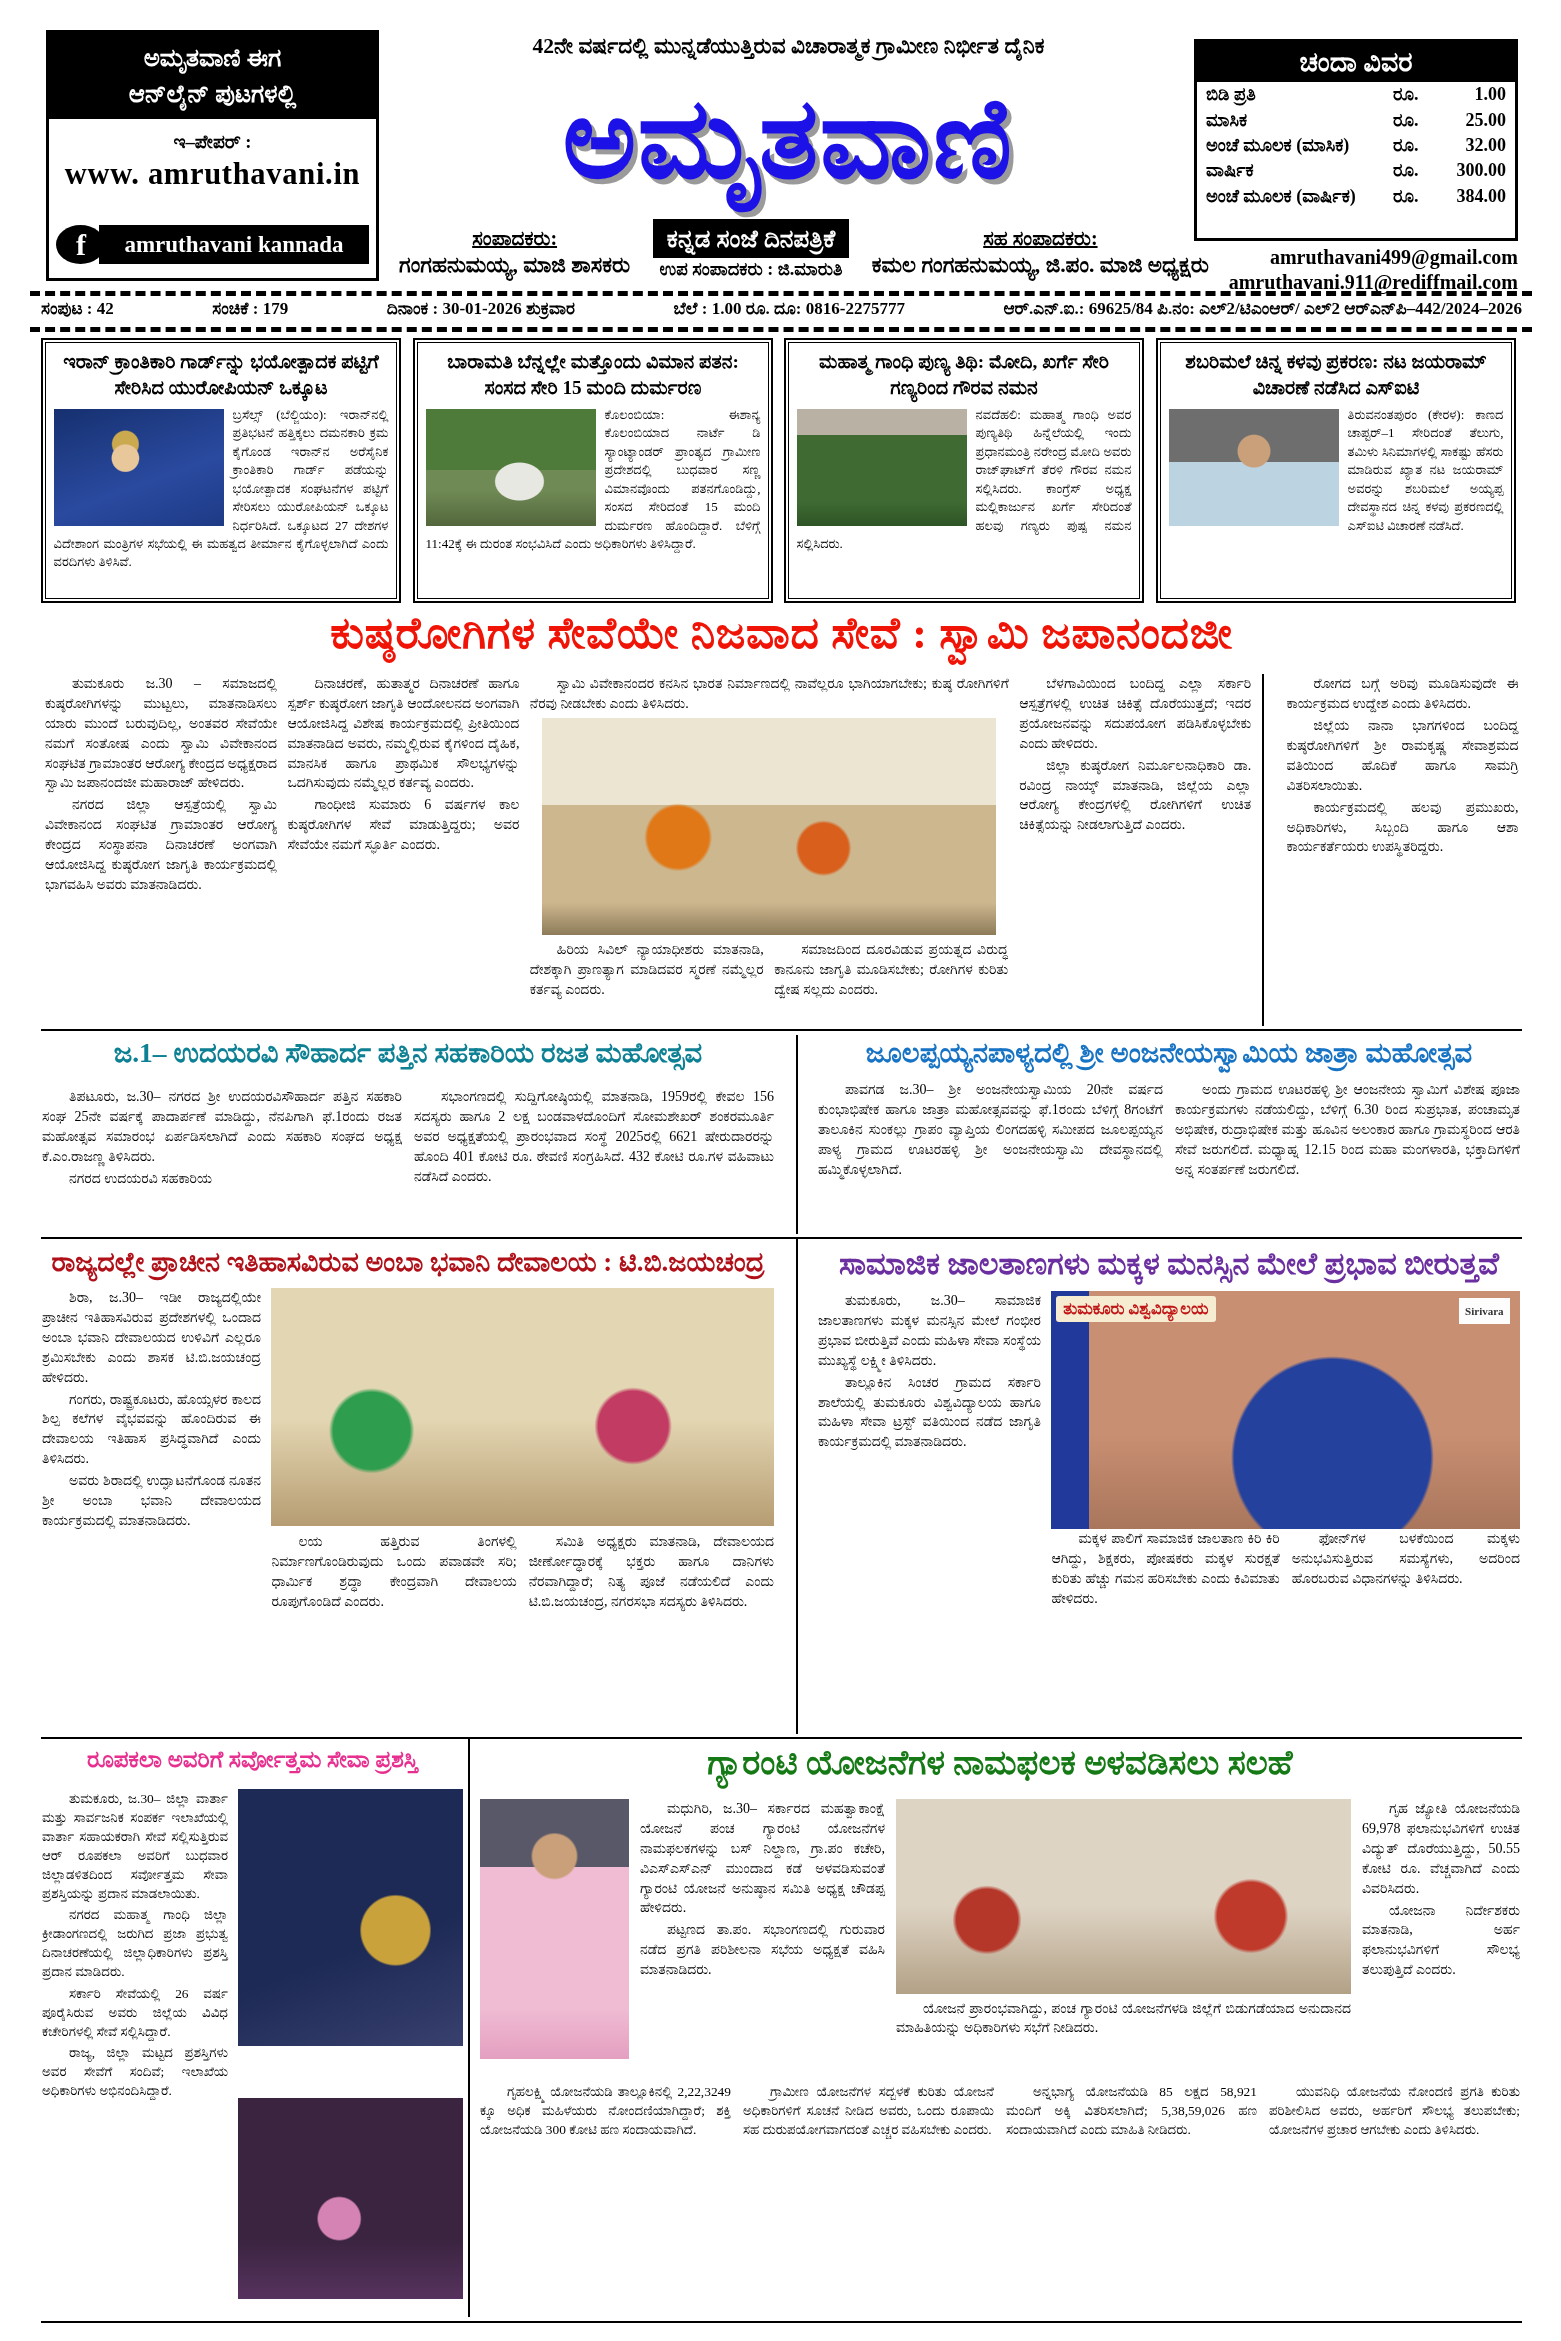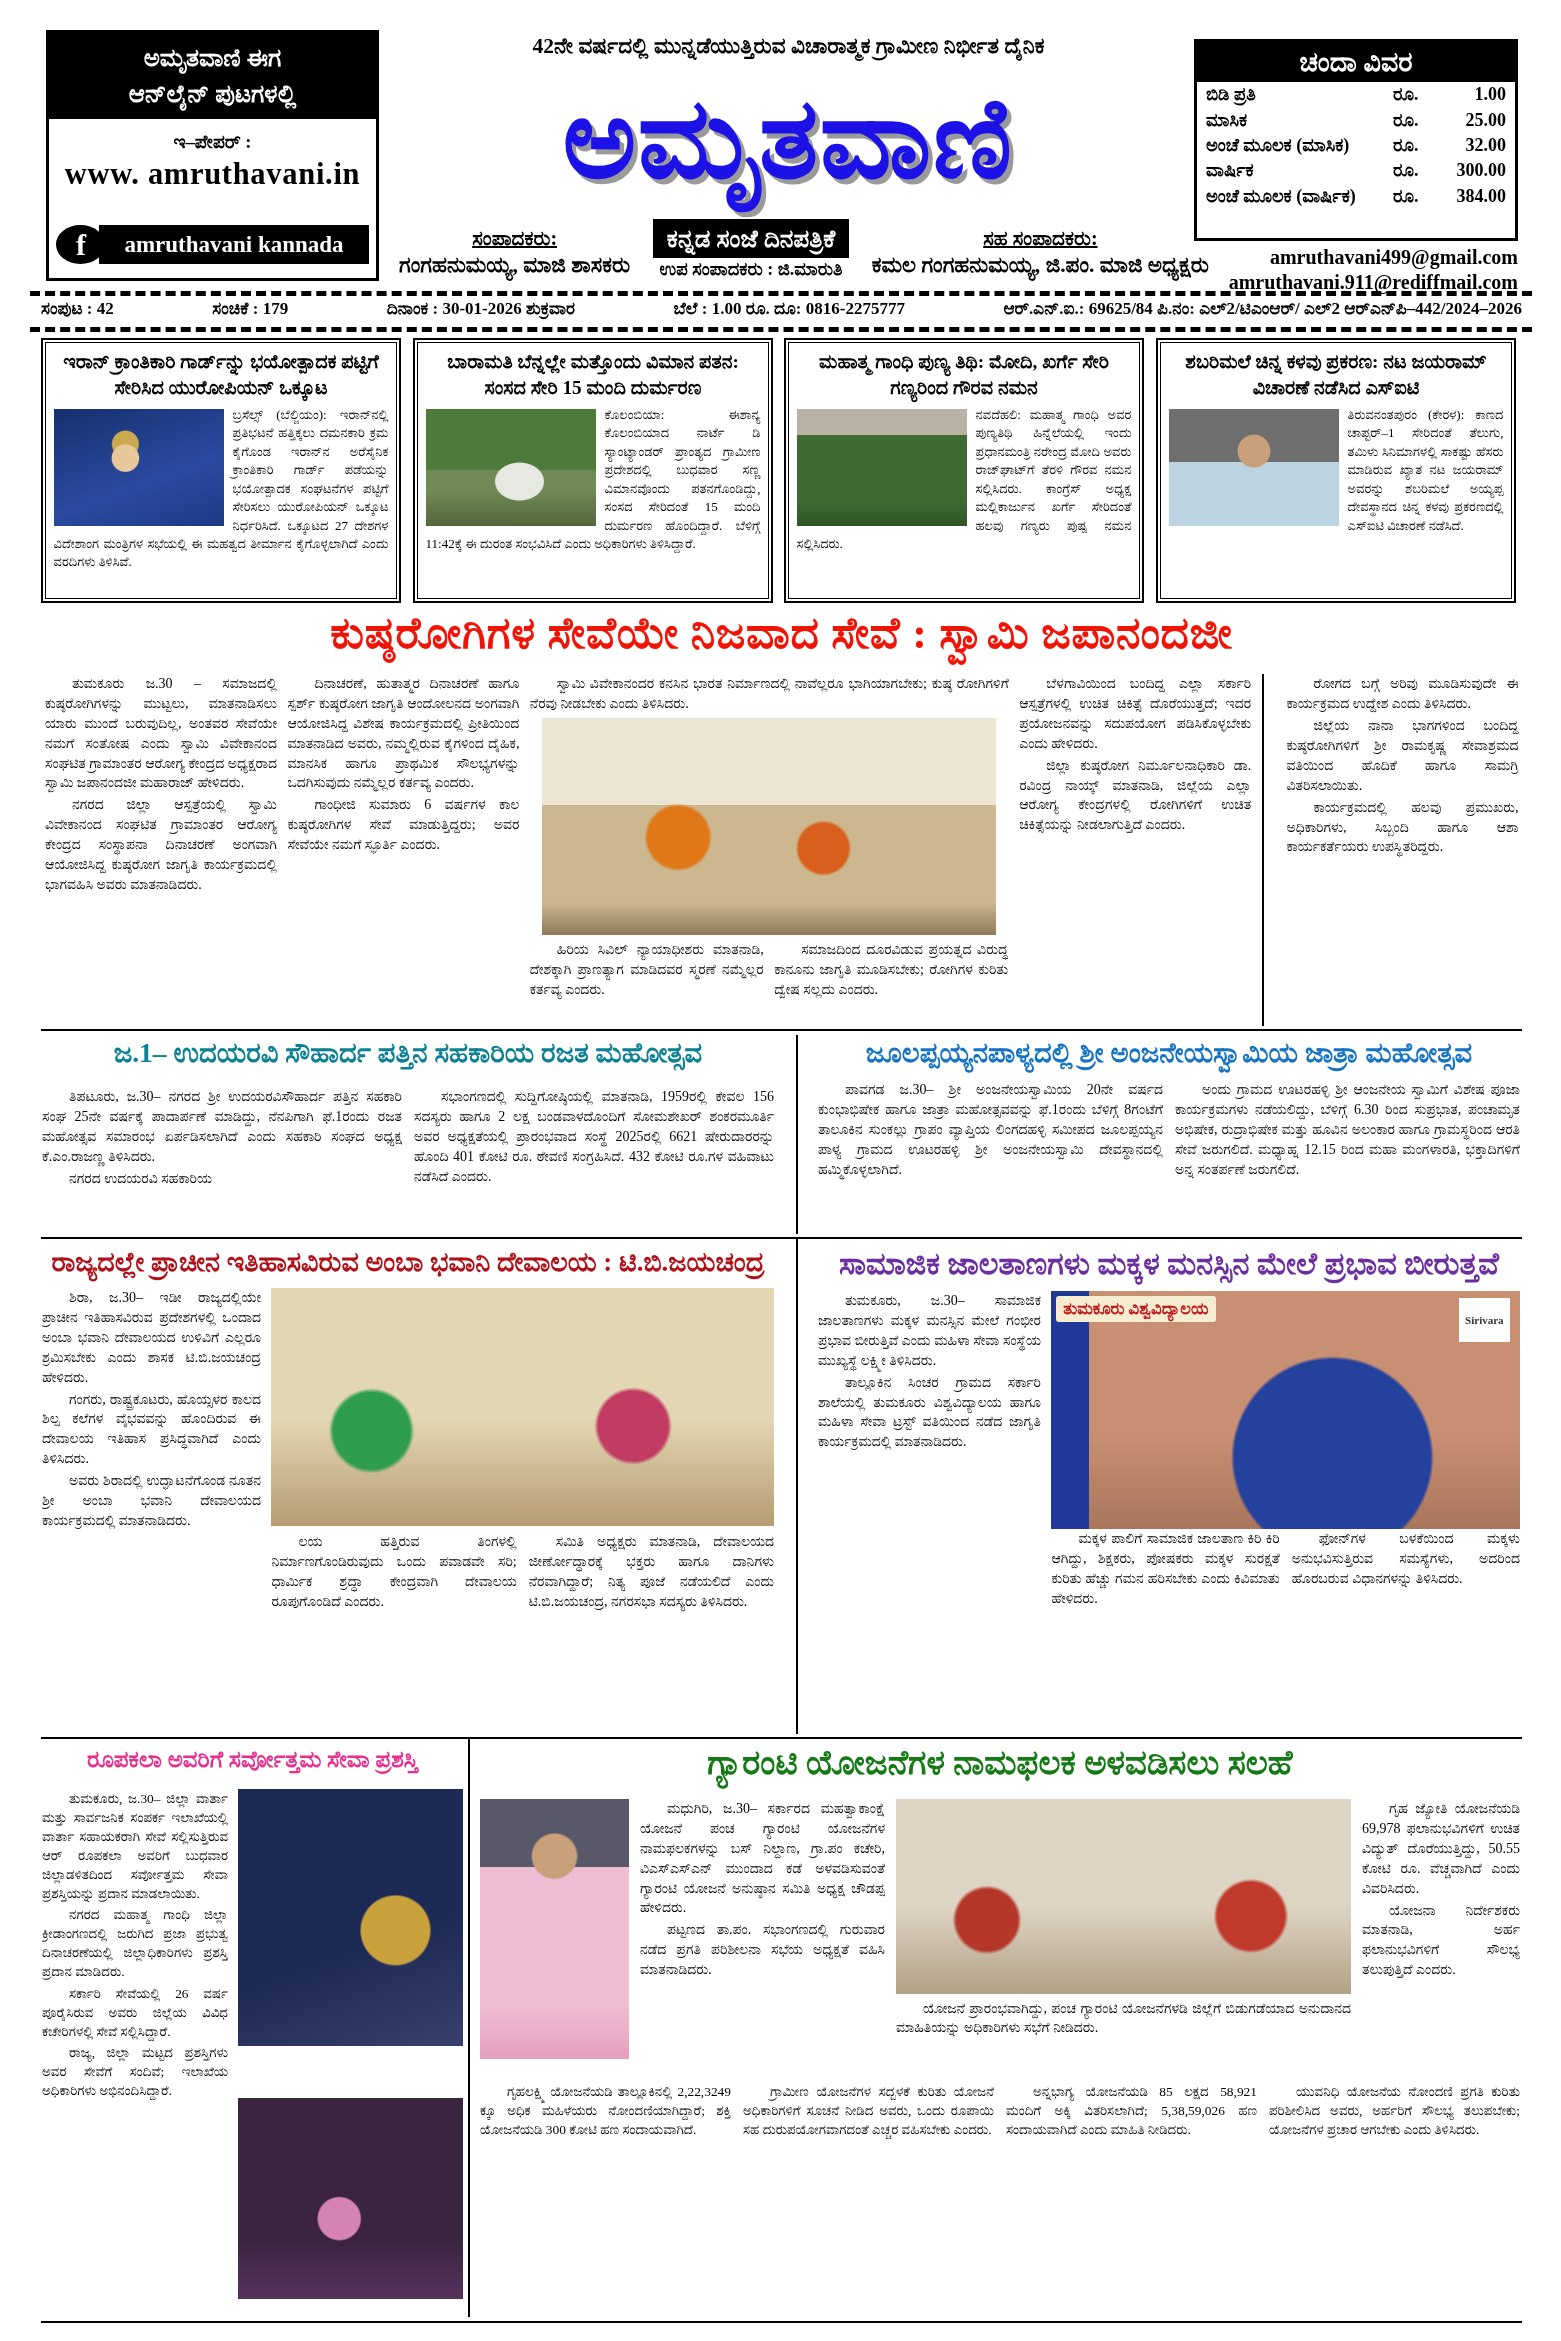--- a/index.html
+++ b/index.html
@@ -55,21 +55,21 @@
   .lead-last{border-left:2.2px solid #000;padding-left:23px;width:232px;flex:0 0 auto;overflow:hidden;}
   .section-rule{left:41px;width:1481px;height:0;border-top:2.2px solid #000;}
   .vrule{width:0;border-left:2.2px solid #000;}
   .sec-head{font-weight:bold;text-align:center;line-height:1.2;}
   .cols2{display:flex;gap:12px;overflow:hidden;}
   .cols2>div{flex:1;overflow:hidden;}
   .ph{position:relative;overflow:hidden;background:#bbb;}
   .ph .banner{position:absolute;left:4.5px;top:4.5px;background:#f5ecd2;color:#c01616;font-weight:bold;
               font-size:16.4px;padding:3px 7.4px;border-radius:3px;}
   .ph .poster{position:absolute;right:10.4px;top:7.4px;background:#fdfdfd;color:#333;font-weight:bold;
-              font-size:11px;padding:16px 6px;}
+              font-size:11px;padding:7px 6px;}
   
   .art-eu{background:radial-gradient(circle at 42% 42%,#e8c79b 0 11%,rgba(0,0,0,0) 12%),
           radial-gradient(circle at 42% 30%,#caa94f 0 10%,rgba(0,0,0,0) 11%),
           linear-gradient(160deg,#16306f,#2a4aa0 60%,#1d3a85);}
   .art-plane{background:radial-gradient(ellipse at 55% 62%,#e8e8e2 0 18%,rgba(0,0,0,0) 19%),
              linear-gradient(180deg,#4e7a3a 0 52%,#6f8a55 0 70%,#53663c);}
   .art-gandhi{background:linear-gradient(180deg,#b9b2a4 0 22%,#3f6b33 0 78%,#2d5426);}
   .art-actor{background:radial-gradient(circle at 50% 36%,#caa07a 0 14%,rgba(0,0,0,0) 15%),
              linear-gradient(180deg,#6e6e6e 0 45%,#bcd3e2 0);}
   .art-event{background:radial-gradient(circle at 30% 55%,#e07818 0 9%,rgba(0,0,0,0) 10%),

